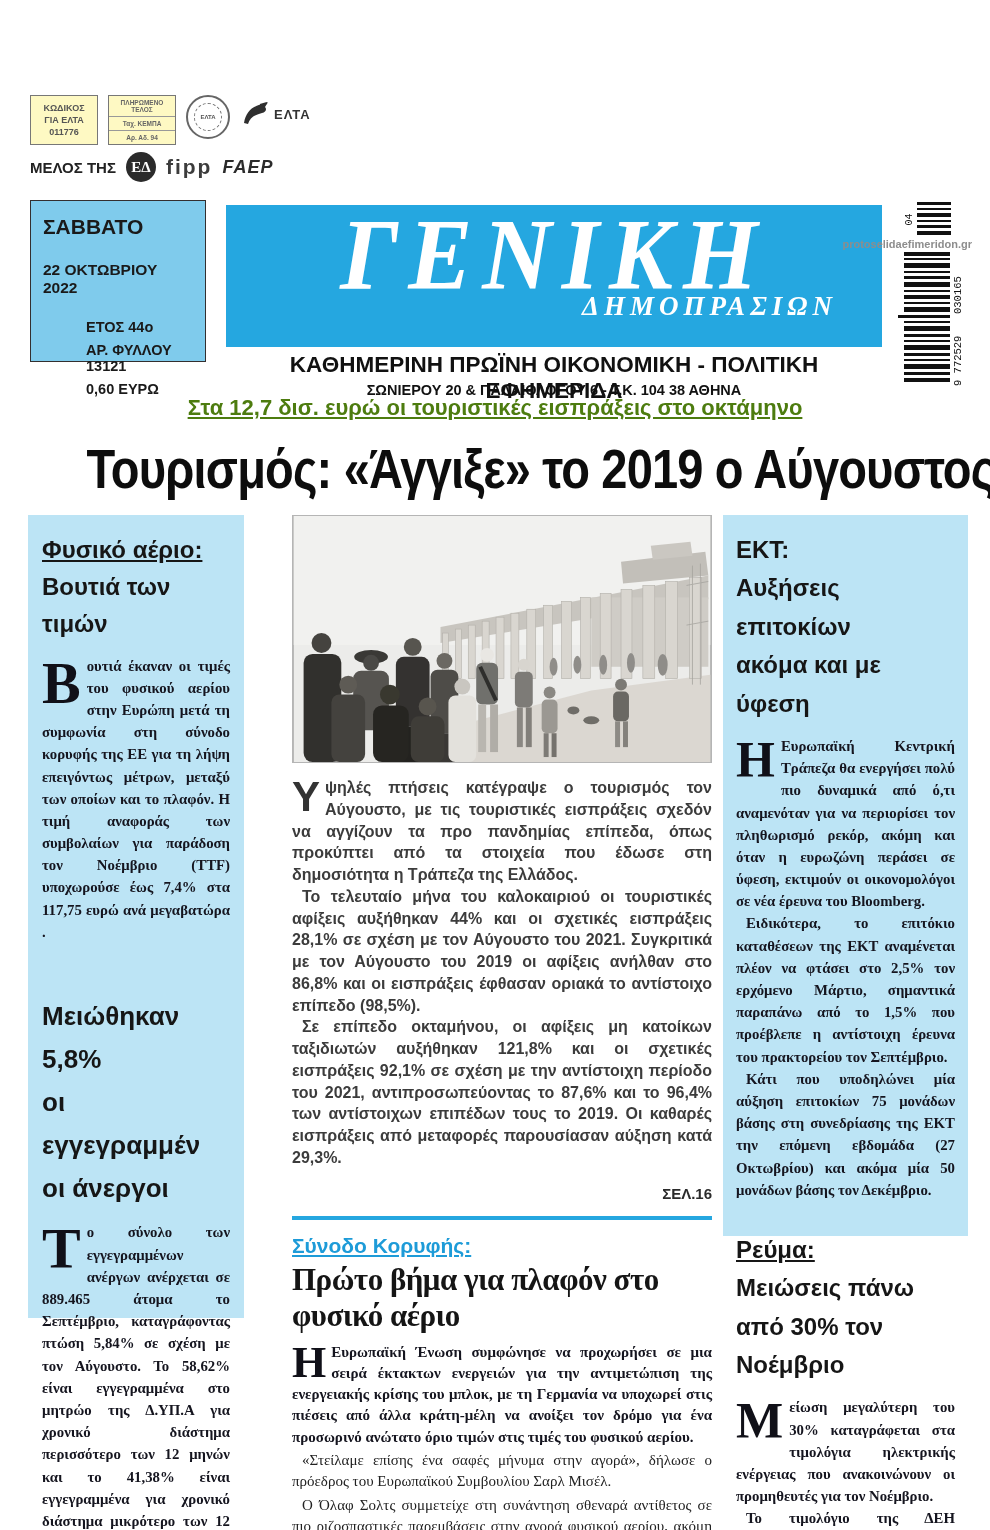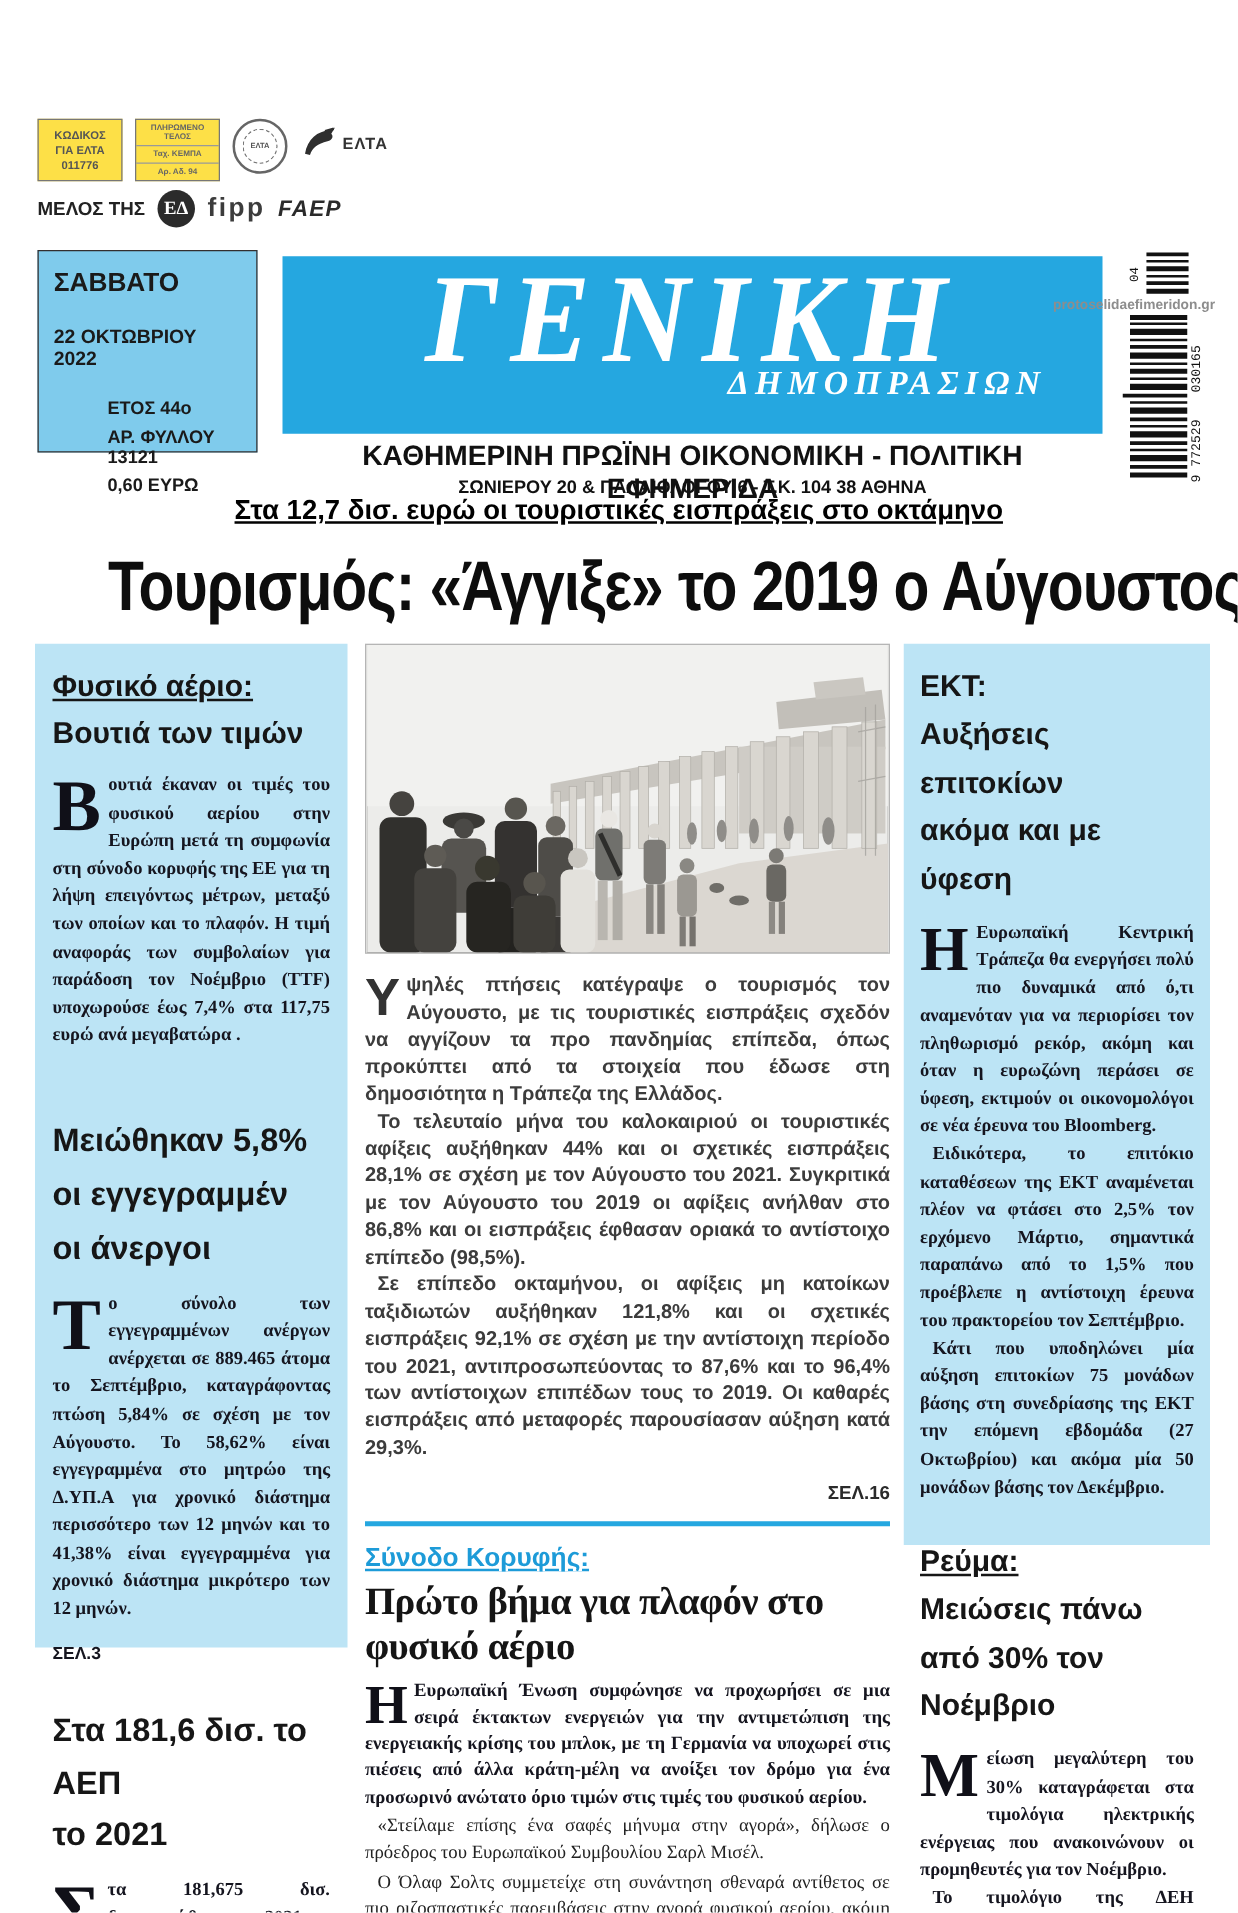--- a/index.html
+++ b/index.html
@@ -2,21 +2,21 @@
 <html><head>
 <meta charset="utf-8">
 <style>
   html,body{margin:0;padding:0;}
   body{width:990px;height:1530px;position:relative;background:#ffffff;
        font-family:"Liberation Serif", serif;color:#111;overflow:hidden;}
   .abs{position:absolute;}
 
   
   .postal{left:30px;top:95px;width:420px;height:55px;display:flex;gap:10px;align-items:flex-start;}
-  .pbox{border:1px solid #777;background:#fde047;color:#555;text-align:center;
+  .pbox{border:1px solid #777;background:#fef9c3;color:#555;text-align:center;
         font-family:"Liberation Sans",sans-serif;font-weight:bold;}
   .pbox1{width:62px;padding:6px 2px;font-size:9px;line-height:1.35;}
   .pbox2{width:66px;font-size:6.5px;color:#666;}
   .pbox2 .cell{padding:3px 2px;border-bottom:1px solid #999;}
   .pbox2 .cell:last-child{border-bottom:none;}
   .stampcircle{width:40px;height:40px;border:2px solid #666;border-radius:50%;
         display:flex;align-items:center;justify-content:center;position:relative;}
   .stampcircle .inner{width:26px;height:26px;border:1px dashed #777;border-radius:50%;
         display:flex;align-items:center;justify-content:center;font-size:6px;color:#555;
         font-family:"Liberation Sans",sans-serif;font-weight:bold;}
@@ -59,30 +59,30 @@
         transform:rotate(-90deg);}
   .mainbar{left:898px;top:252px;display:flex;align-items:flex-start;}
   .bardigits{position:relative;width:16px;height:134px;}
   .bardigits span{position:absolute;font-family:"Liberation Mono",monospace;font-size:10.5px;color:#111;
         white-space:nowrap;transform:rotate(-90deg);transform-origin:left top;}
   .bd-bottom{left:2px;top:134px;}
   .bd-top{left:2px;top:62px;}
 
   
   .kicker{left:0;top:395px;width:990px;text-align:center;font-family:"Liberation Sans",sans-serif;
-        font-weight:bold;font-size:22px;color:#000000;}
+        font-weight:bold;font-size:22px;color:#4d7c0f;}
   .kicker span{text-decoration:underline;}
   .headline{left:0;top:436px;width:990px;text-align:center;white-space:nowrap;}
   .headline .inner{display:inline-block;transform:scaleX(0.84);transform-origin:center;
         font-family:"Liberation Sans",sans-serif;font-weight:bold;font-size:56px;
         letter-spacing:-1px;color:#0d0d0d;}
 
   
   .panel{background:#bce4f5;box-sizing:border-box;}
-  .leftcol{left:28px;top:515px;width:250px;height:803px;padding:16px 14px;}
+  .leftcol{left:28px;top:515px;width:216px;height:803px;padding:16px 14px;}
   .rightcol{left:723px;top:515px;width:245px;height:721px;padding:16px 13px;}
   .h-sans{font-family:"Liberation Sans",sans-serif;font-weight:bold;font-size:23px;
         line-height:1.55;color:#161616;}
   .h-sans .u{text-decoration:underline;}
   .panelbody{font-family:"Liberation Serif",serif;font-weight:bold;font-size:14.8px;
         line-height:1.5;text-align:justify;color:#15151f;margin-top:12px;}
   .dropcap{float:left;font-family:"Liberation Serif",serif;font-weight:bold;
         font-size:58px;line-height:0.82;padding:4px 6px 0 0;color:#101018;}
   .selref{font-family:"Liberation Sans",sans-serif;font-weight:bold;font-size:14px;color:#15151f;margin-top:16px;}
 

